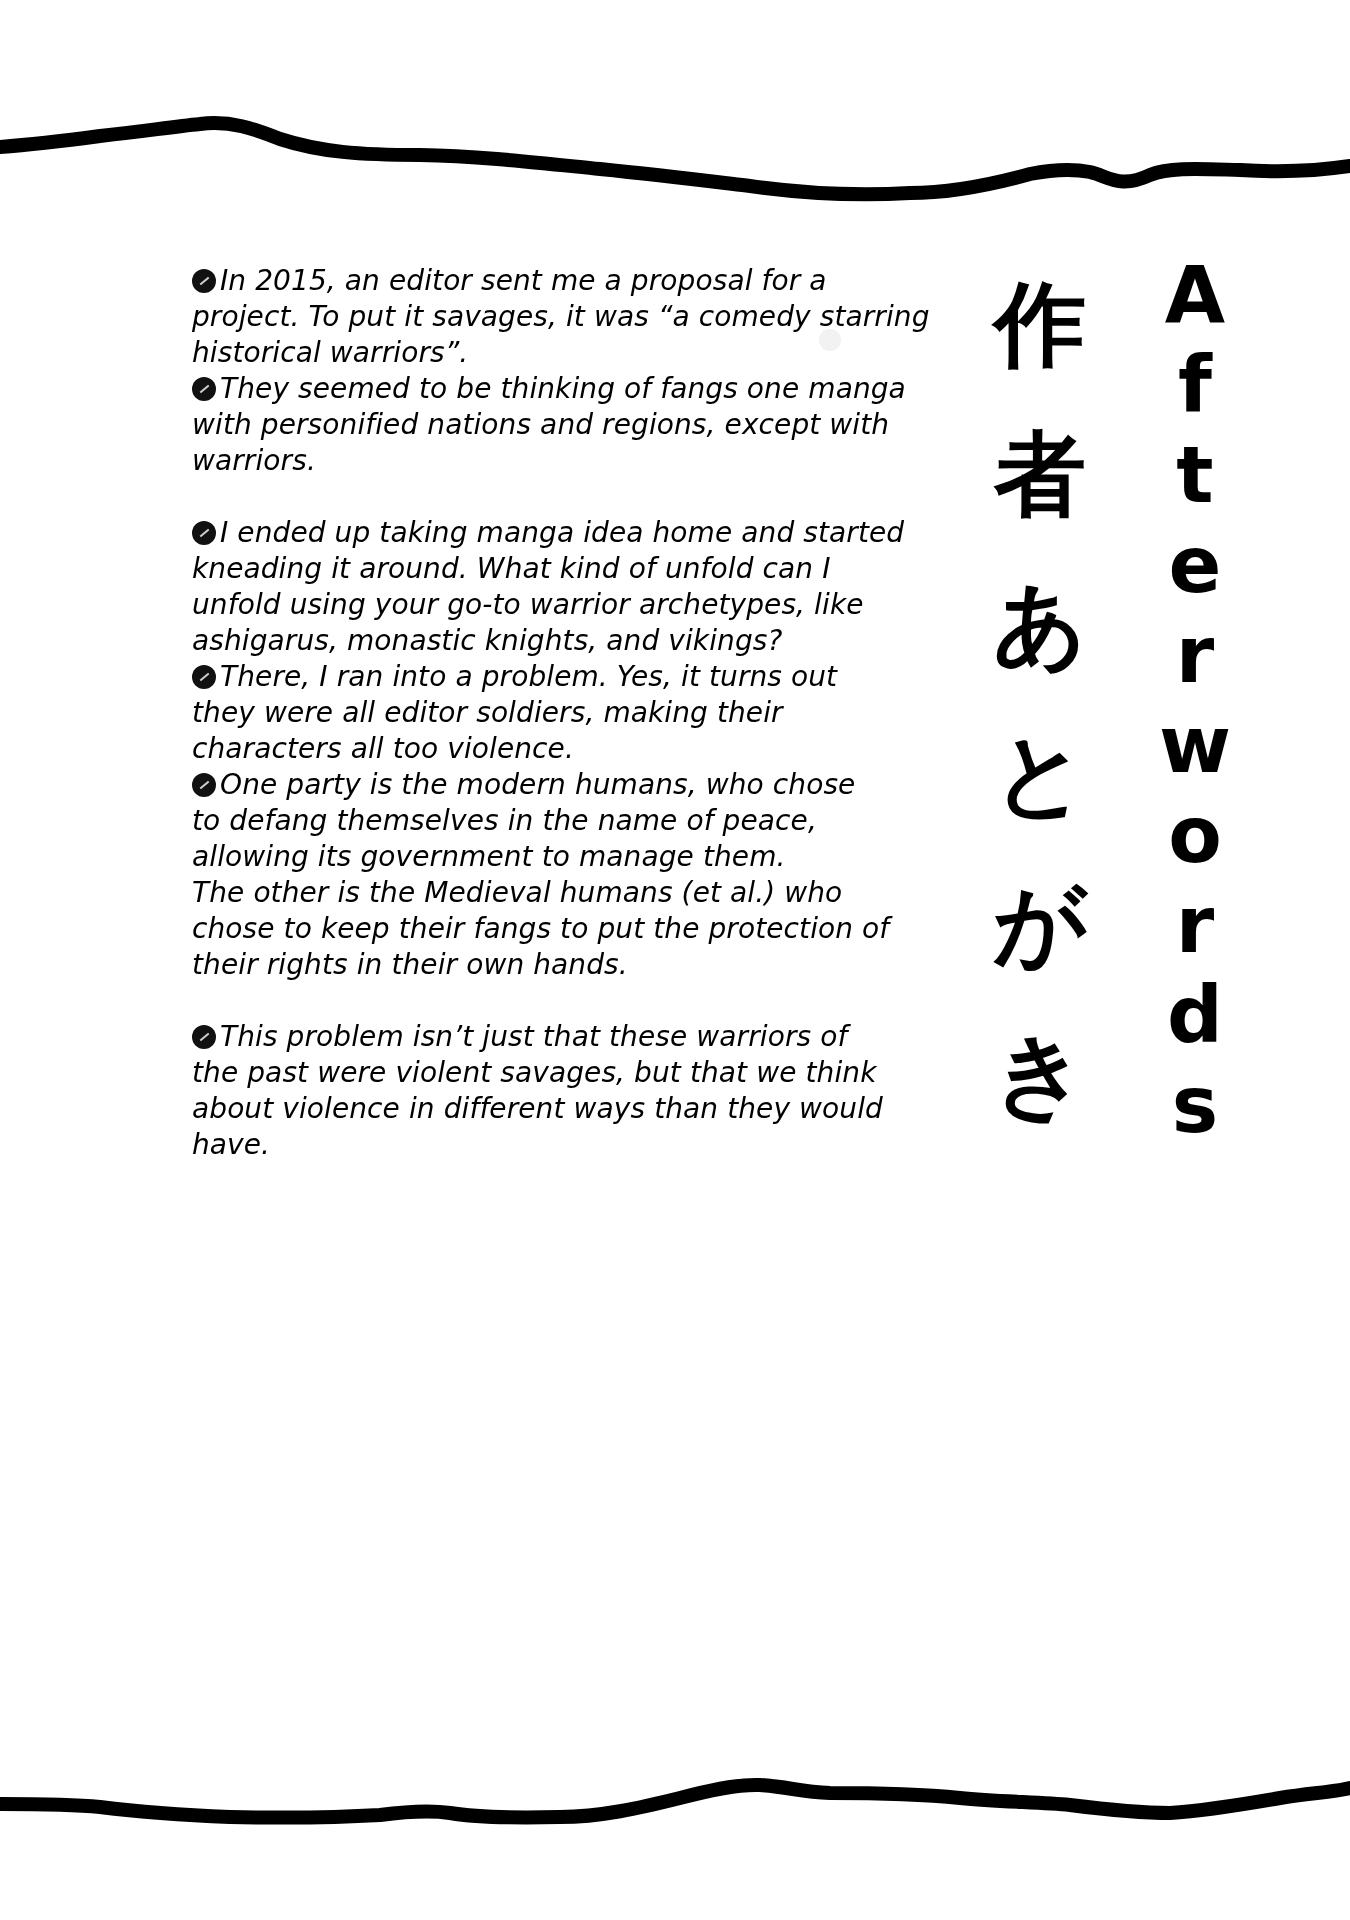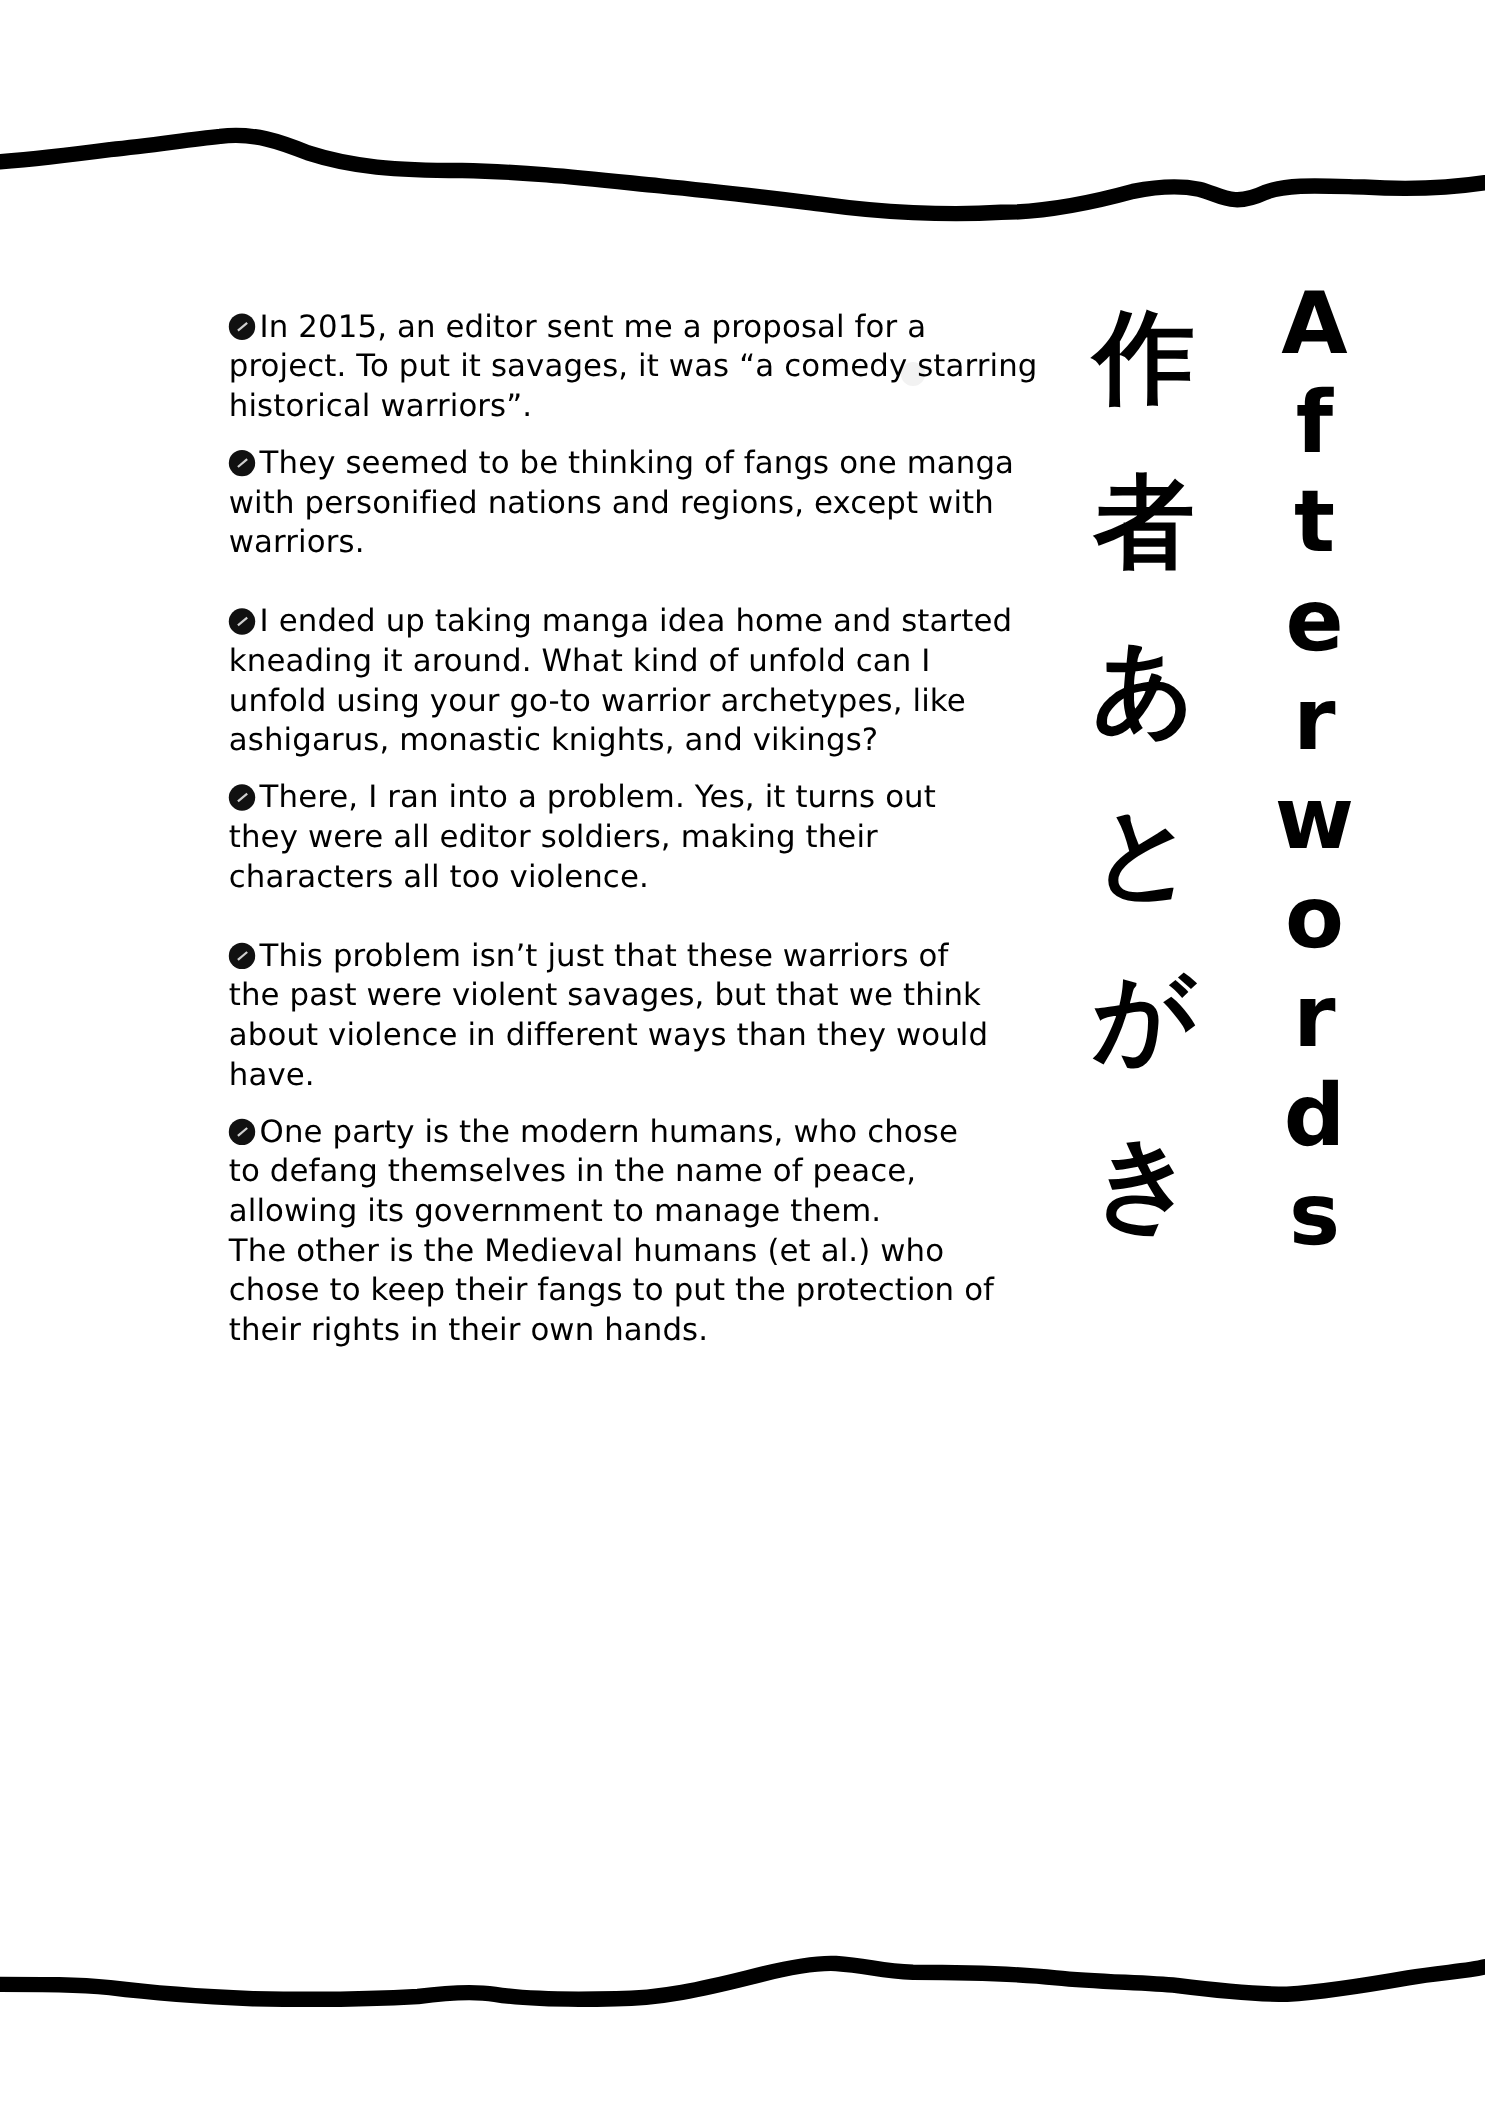--- a/index.html
+++ b/index.html
@@ -5,21 +5,21 @@
   html, body { margin: 0; padding: 0; background: #ffffff; }
   body { width: 1350px; height: 1920px; position: relative; overflow: hidden; }
   .border { position: absolute; left: 0; width: 1350px; }
   .border-top { top: 100px; height: 120px; }
   .border-bottom { top: 1760px; height: 100px; }
   .body-text {
     position: absolute; left: 192px; top: 263px; width: 760px;
     font-family: "DejaVu Sans", sans-serif; font-size: 28px; line-height: 36px;
     color: #000; letter-spacing: 0.1px;
   }
-  .para { margin: 16px; }
+  .para { margin: 0; font-style: italic; }
   .para.gap { margin-top: 36px; }
   .line { display: block; white-space: nowrap; }
   .bullet {
     display: inline-block; width: 24px; height: 24px; border-radius: 50%;
     background: #111; vertical-align: -3px; margin-right: 4px; position: relative;
   }
   .bullet::after {
     content: ""; position: absolute; left: 7px; top: 11px; width: 11px; height: 2px;
     background: #fff; transform: rotate(-40deg); opacity: 0.8;
   }
@@ -65,33 +65,33 @@
     <span class="line"><span class="bullet"></span><span>I ended up taking manga idea home and started</span></span>
     <span class="line">kneading it around. What kind of unfold can I</span>
     <span class="line">unfold using your go-to warrior archetypes, like</span>
     <span class="line">ashigarus, monastic knights, and vikings?</span>
   </p>
   <p class="para">
     <span class="line"><span class="bullet"></span><span>There, I ran into a problem. Yes, it turns out</span></span>
     <span class="line">they were all editor soldiers, making their</span>
     <span class="line">characters all too violence.</span>
   </p>
-  <p class="para gap">
-    <span class="line"><span class="bullet"></span><span>This problem isn’t just that these warriors of</span></span>
-    <span class="line">the past were violent savages, but that we think</span>
-    <span class="line">about violence in different ways than they would</span>
-    <span class="line">have.</span>
-  </p>
   <p class="para">
     <span class="line"><span class="bullet"></span><span>One party is the modern humans, who chose</span></span>
     <span class="line">to defang themselves in the name of peace,</span>
     <span class="line">allowing its government to manage them.</span>
     <span class="line">The other is the Medieval humans (et al.) who</span>
     <span class="line">chose to keep their fangs to put the protection of</span>
     <span class="line">their rights in their own hands.</span>
+  </p>
+  <p class="para gap">
+    <span class="line"><span class="bullet"></span><span>This problem isn’t just that these warriors of</span></span>
+    <span class="line">the past were violent savages, but that we think</span>
+    <span class="line">about violence in different ways than they would</span>
+    <span class="line">have.</span>
   </p>
 </div>
 
 <div class="title-col title-jp">
   <span>作</span>
   <span>者</span>
   <span>あ</span>
   <span>と</span>
   <span>が</span>
   <span>き</span>

